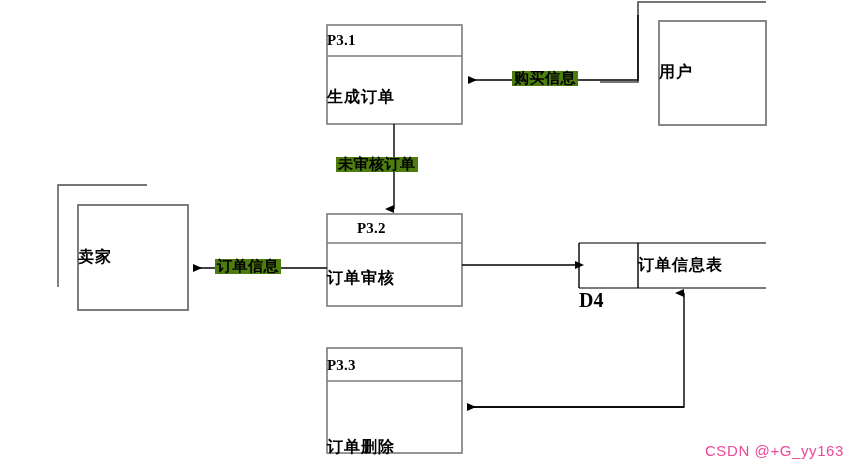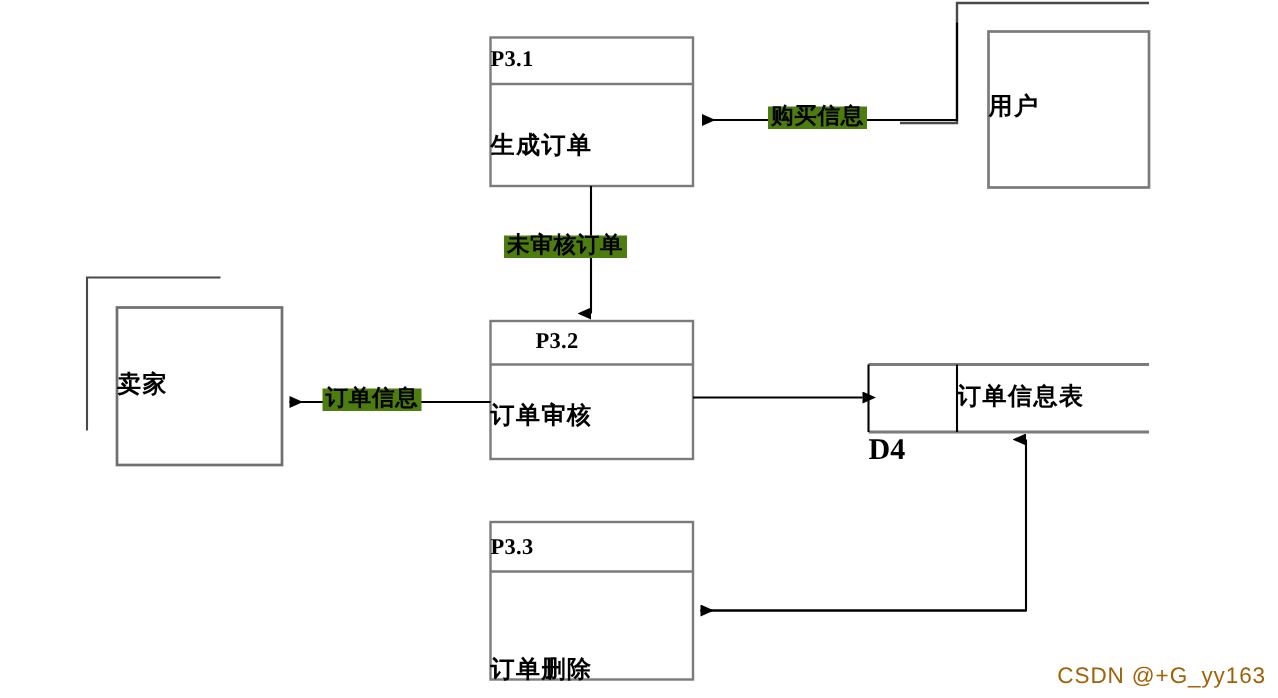--- a/index.html
+++ b/index.html
@@ -55,21 +55,21 @@
   .flow-lbl {
     font-size: 15px;
     letter-spacing: 0.5px;
     background: #4d7c0f;
     padding: 0 2px;
   }
   .watermark {
     position: absolute;
     right: 8px;
     bottom: 6px;
-    color: #a16207;
+    color: #ec4899;
     font-family: "Liberation Sans", "DejaVu Sans", sans-serif;
     font-size: 15px;
     font-weight: normal;
     letter-spacing: 0.6px;
     white-space: nowrap;
   }
 </style>
 </head>
 <body>
 

